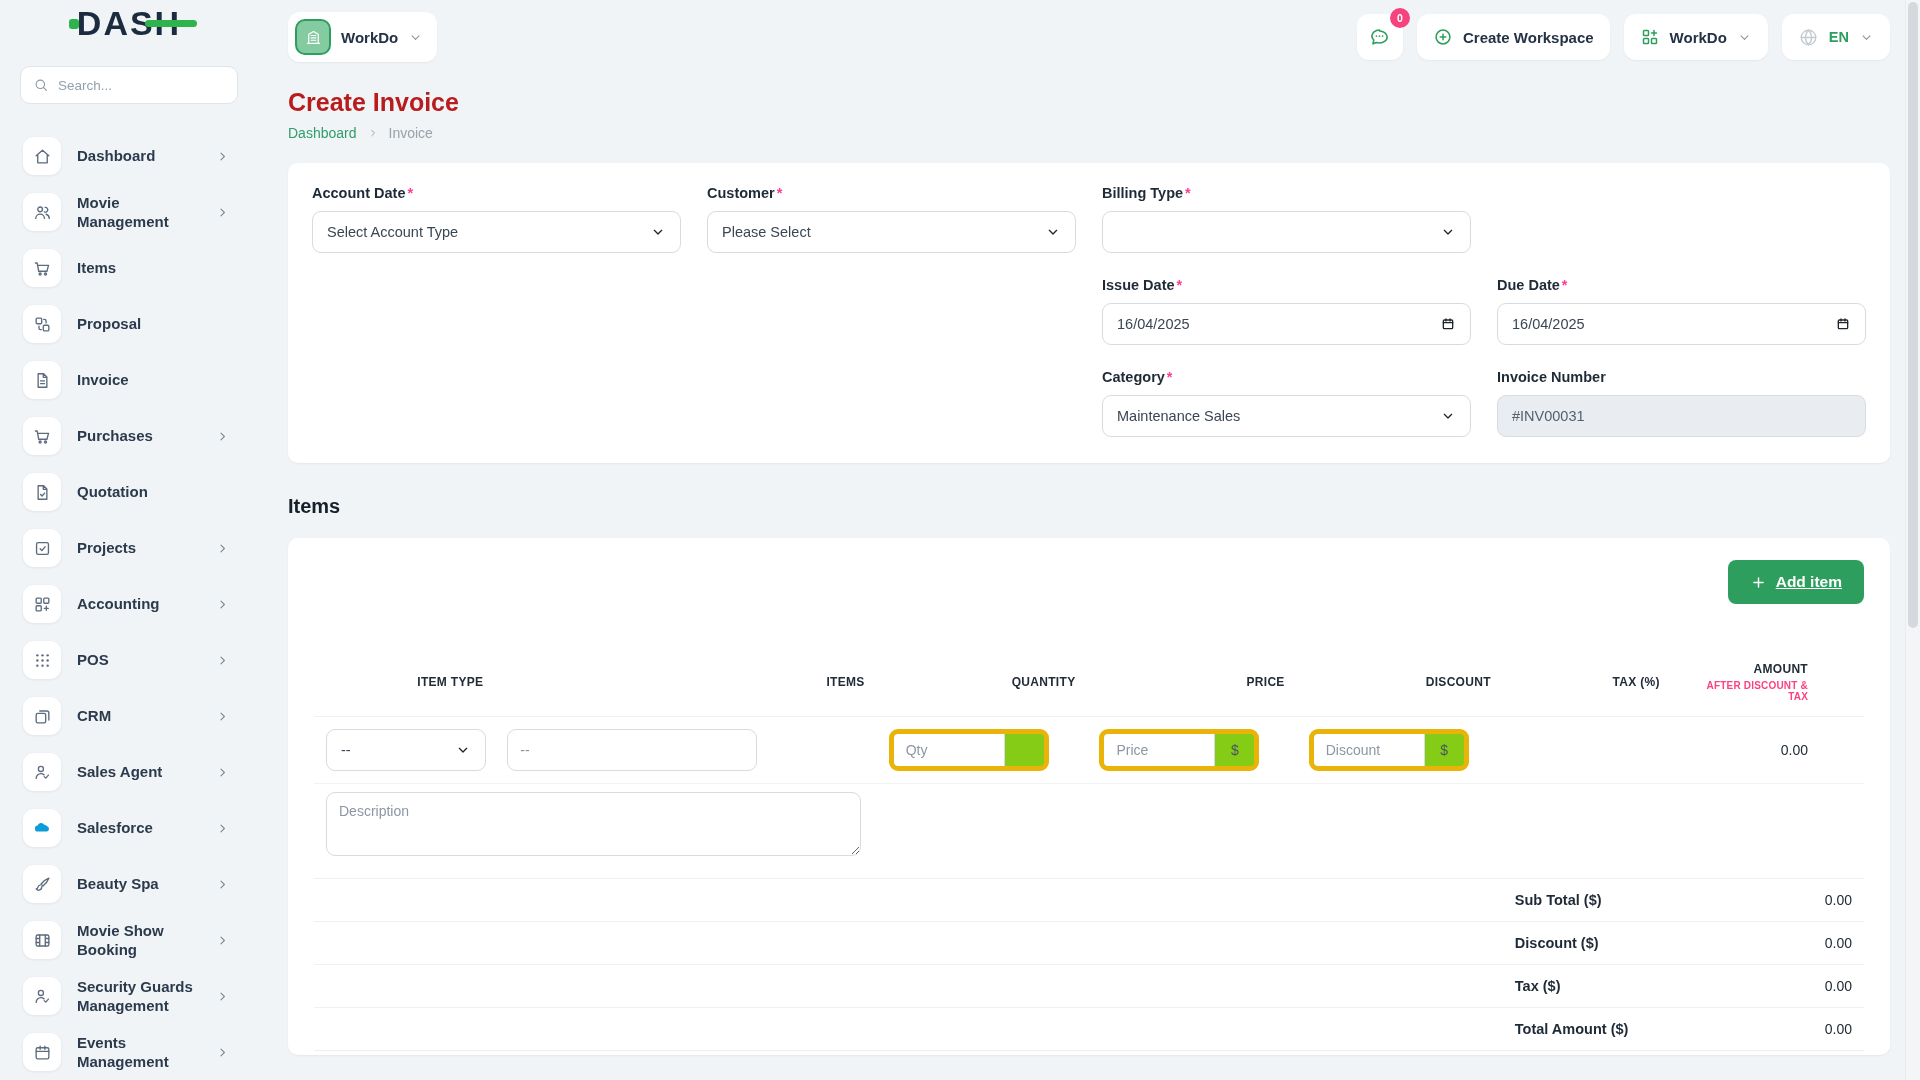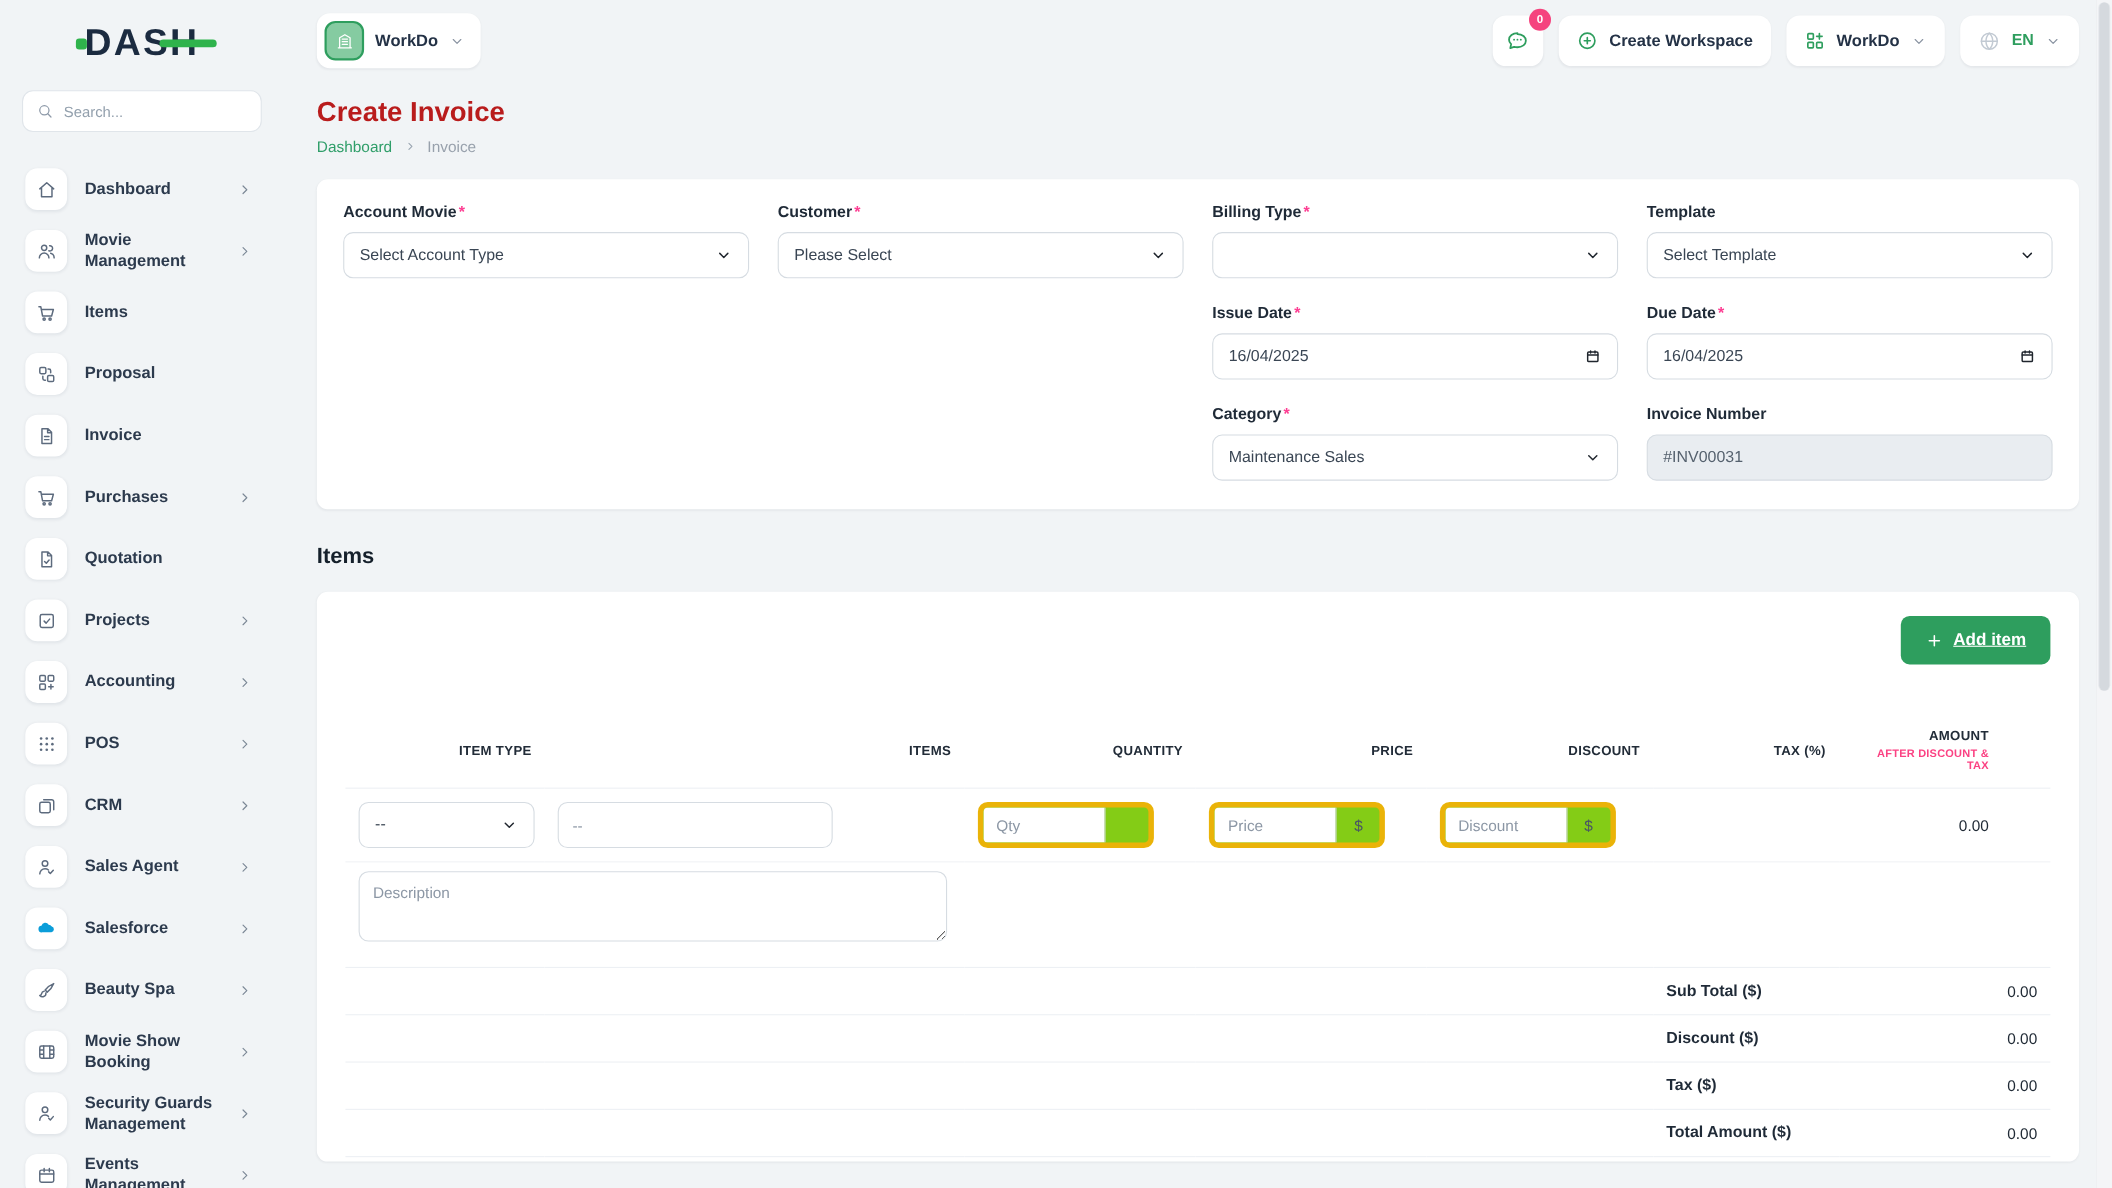--- a/index.html
+++ b/index.html
@@ -4,21 +4,21 @@
 <style>
   * { box-sizing: border-box; margin: 0; padding: 0; }
   html,body { width:1920px; height:1080px; overflow:hidden; }
   body {
     font-family:"Liberation Sans","DejaVu Sans",sans-serif;
     background:#f1f4f6; color:#212b36; display:flex;
   }
   svg { fill:none; stroke:#5d6b7e; stroke-width:1.7; stroke-linecap:round; stroke-linejoin:round; }
 
   
-  .sidebar { width:258px; flex-shrink:0; padding-top:16px; overflow:hidden; height:1080px; }
+  .sidebar { width:258px; flex-shrink:0; overflow:hidden; height:1080px; }
   .logo { height:46px; display:flex; justify-content:center; align-items:center; position:relative; cursor:pointer; }
   .logo-text { font-size:34px; font-weight:800; color:#1b2b40; letter-spacing:2px; position:relative; }
   .logo-text::before { content:""; position:absolute; left:-8px; top:15px; width:10px; height:10px; background:#2fb34c; border-radius:3px; }
   .logo-text::after { content:""; position:absolute; right:-16px; top:16px; width:52px; height:7px; background:#2fb34c; border-radius:4px; }
   .search-box { margin:20px 20px 0; height:38px; background:#fff; border:1px solid #e0e5ea; border-radius:10px; display:flex; align-items:center; padding:0 12px; gap:9px; }
   .search-box svg { width:16px; height:16px; stroke:#8d99a8; flex-shrink:0; }
   .search-box input { border:none; outline:none; flex:1; font-size:13.5px; color:#701a75; background:transparent; font-family:inherit; }
   .search-box input::placeholder { color:#93a0ad; }
   .nav { margin-top:24px; display:flex; flex-direction:column; }
   .nav-item { min-height:56px; display:flex; align-items:center; gap:16px; padding:6px 28px 6px 23px; cursor:pointer; }
@@ -375,50 +375,41 @@
     <span class="bc-link">Dashboard</span>
     <svg class="bc-sep" viewBox="0 0 24 24">
         <path d="M9.5 6.5l5.5 5.5-5.5 5.5"></path>
       </svg>
     <span class="bc-current">Invoice</span>
   </div>
 
   <section class="card form-card">
     <div class="form-grid">
       <div class="gc1 gr1">
-        <label class="flabel"><span>Account Movie</span><span class="req">*</span></label>
+        <label class="flabel"><span>Account Date</span><span class="req">*</span></label>
         <div class="control">
           <span class="val">Select Account Type</span>
           <svg class="ctl-ic" viewBox="0 0 24 24">
               <path d="M6.5 9.5l5.5 5.5 5.5-5.5"></path>
             </svg>
         </div>
       </div>
       <div class="gc2 gr1">
         <label class="flabel"><span>Customer</span><span class="req">*</span></label>
         <div class="control">
           <span class="val">Please Select</span>
           <svg class="ctl-ic" viewBox="0 0 24 24">
               <path d="M6.5 9.5l5.5 5.5 5.5-5.5"></path>
             </svg>
         </div>
       </div>
       <div class="gc3 gr1">
         <label class="flabel"><span>Billing Type</span><span class="req">*</span></label>
         <div class="control">
           <span class="val"></span>
-          <svg class="ctl-ic" viewBox="0 0 24 24">
-              <path d="M6.5 9.5l5.5 5.5 5.5-5.5"></path>
-            </svg>
-        </div>
-      </div>
-      <div class="gc4 gr1">
-        <label class="flabel"><span>Template</span><span class="req"></span></label>
-        <div class="control">
-          <span class="val">Select Template</span>
           <svg class="ctl-ic" viewBox="0 0 24 24">
               <path d="M6.5 9.5l5.5 5.5 5.5-5.5"></path>
             </svg>
         </div>
       </div>
       <div class="gc3 gr2">
         <label class="flabel"><span>Issue Date</span><span class="req">*</span></label>
         <div class="control">
           <span class="val">16/04/2025</span>
           <svg class="ctl-ic" viewBox="0 0 24 24">

